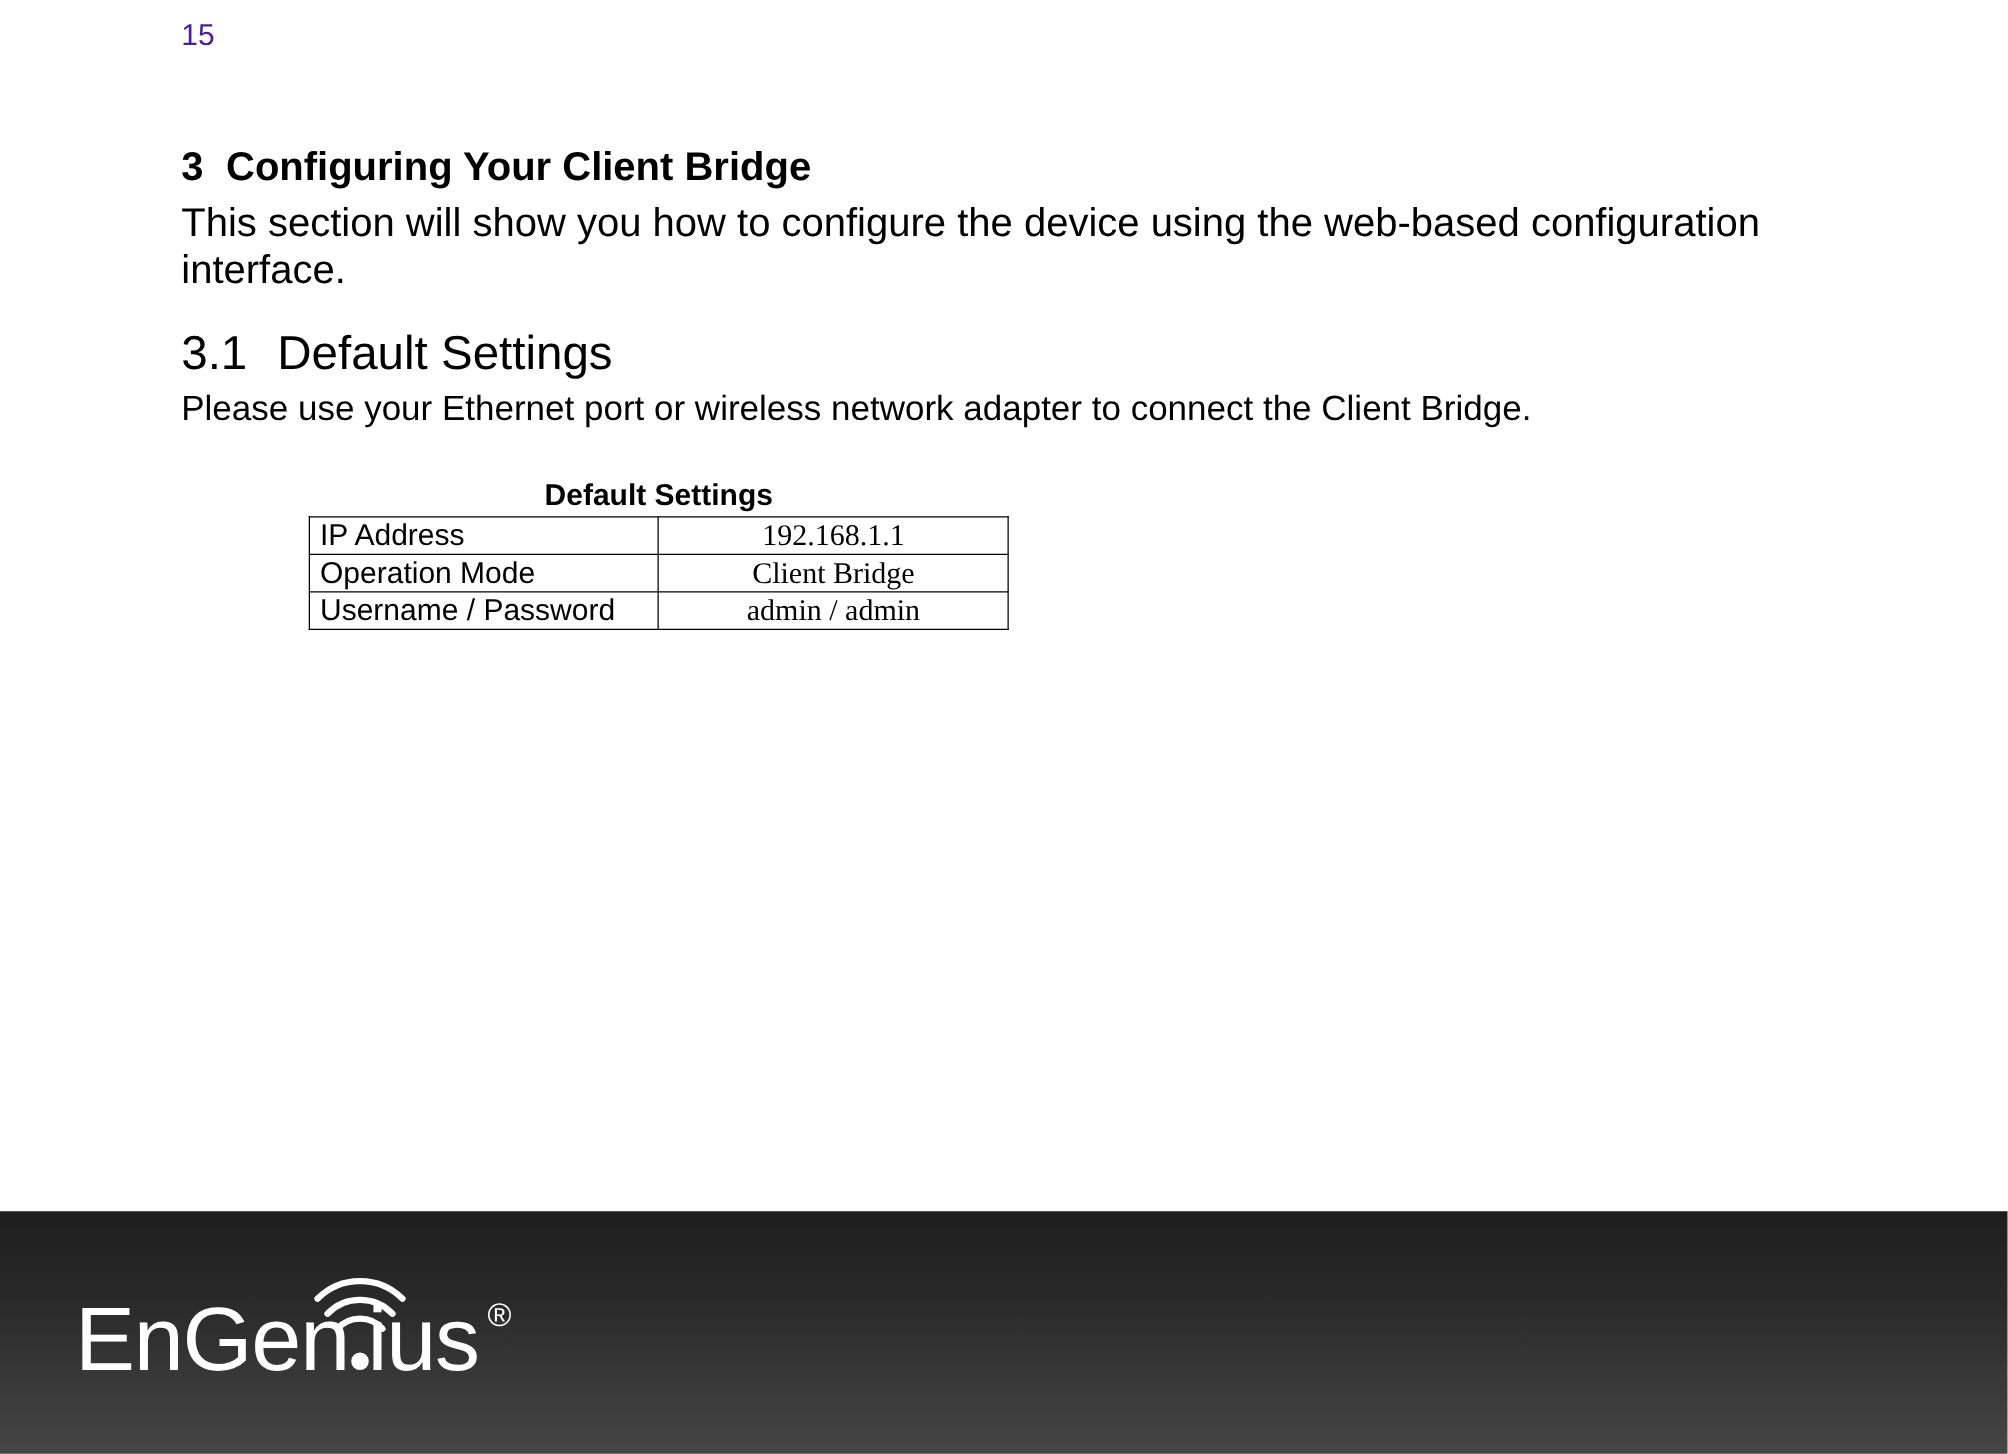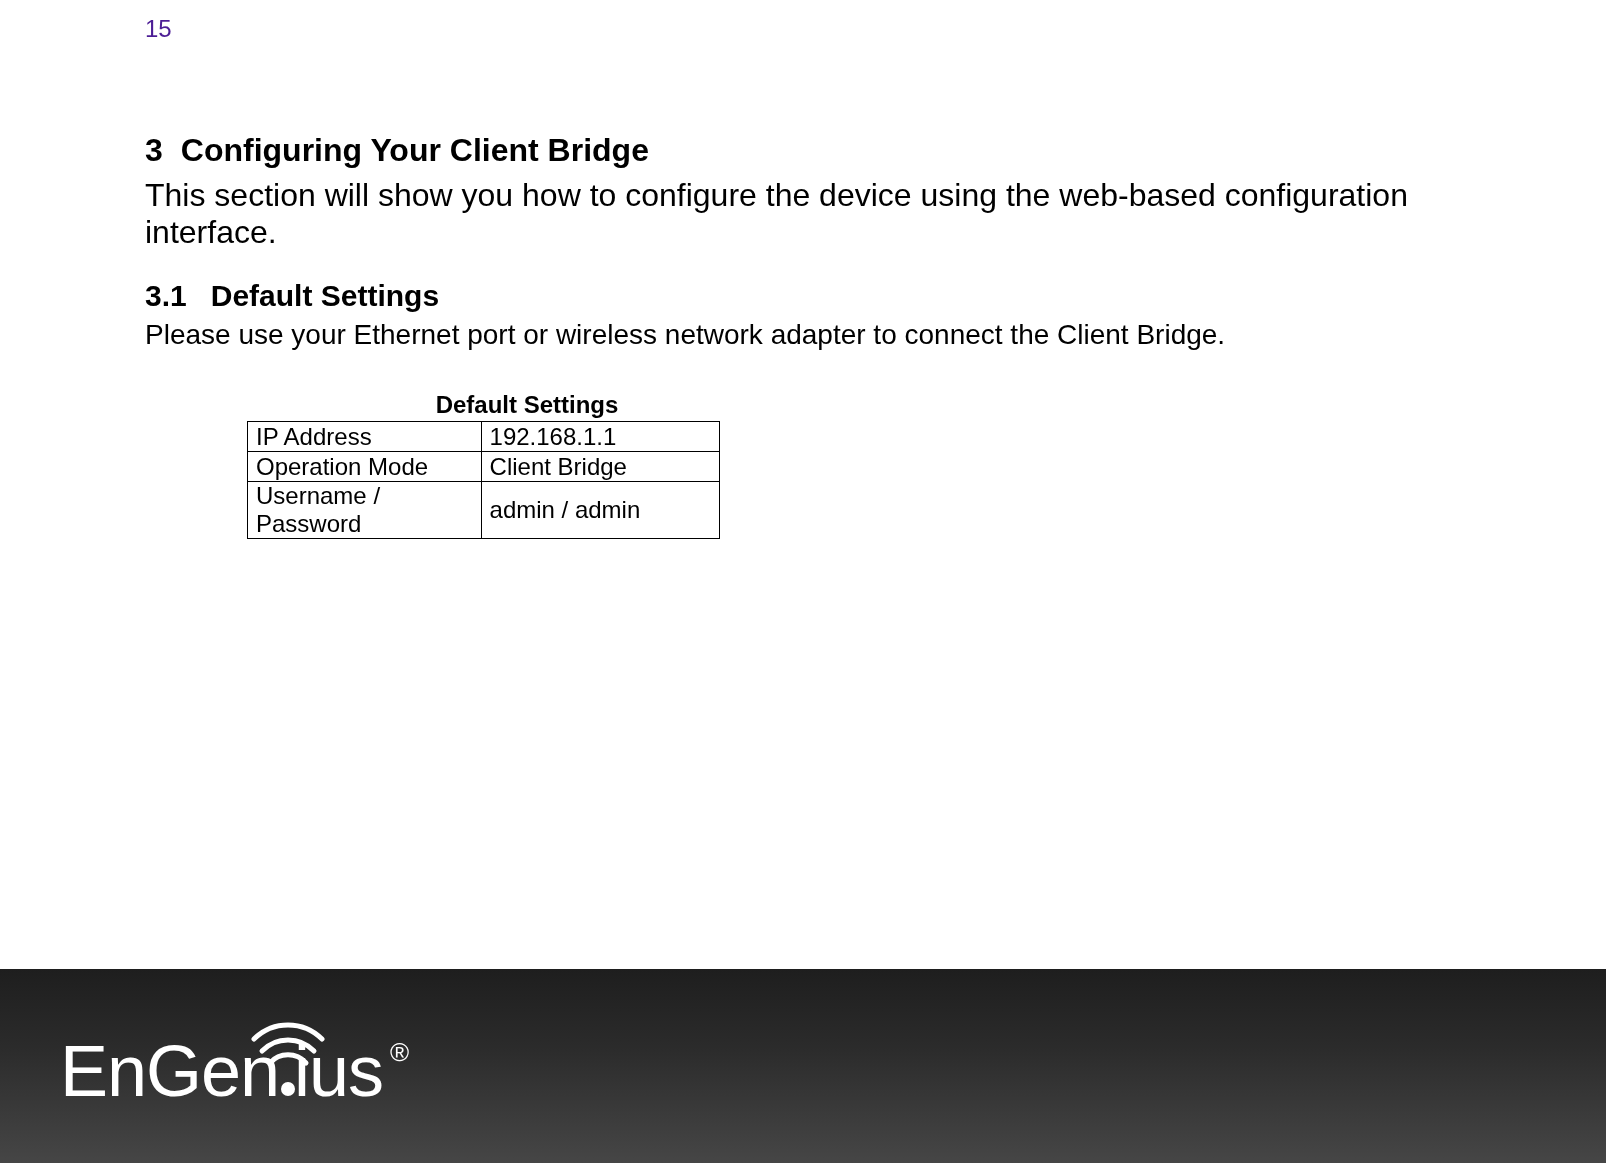--- a/index.html
+++ b/index.html
@@ -17,40 +17,40 @@
     }
     .page-number {
       position: absolute;
       top: 15px;
       left: 145px;
       font-size: 24px;
       color: #4c1d95;
     }
     .content {
       position: absolute;
-      top: 132px;
+      top: 115px;
       left: 145px;
       width: 1300px;
     }
     .h1 {
       font-size: 32px;
       font-weight: bold;
       margin-bottom: 8px;
     }
     .h1 .num {
       display: inline-block;
       margin-right: 18px;
     }
     .intro {
       font-size: 32px;
       margin-bottom: 28px;
     }
     .h2 {
-      font-size: 30px;
-      font-weight: bold;
+      font-size: 38px;
+      font-weight: normal;
       margin-bottom: 6px;
     }
     .h2 .num {
       display: inline-block;
       margin-right: 24px;
     }
     .sub {
       font-size: 28px;
       margin-bottom: 40px;
     }
@@ -59,36 +59,37 @@
     }
     .table-title {
       font-size: 24px;
       font-weight: bold;
       text-align: center;
       width: 560px;
       margin-bottom: 2px;
     }
     table {
       border-collapse: collapse;
-      width: 473px;
+      width: 560px;
     }
     td {
       border: 1.5px solid #000;
       font-size: 24px;
       padding: 0 8px;
       height: 30px;
       line-height: 28px;
     }
     td.label {
       width: 280px;
       text-align: left;
     }
     td.value {
       width: 280px;
-      text-align: left;
+      text-align: center;
+      font-family: Liberation Serif, serif;
     }
     .footer {
       position: absolute;
       bottom: 0;
       left: 0;
       width: 100%;
       height: 194px;
       background: linear-gradient(to bottom, #1e1e1e 0%, #2b2b2b 40%, #464646 100%);
       display: flex;
       align-items: center;

